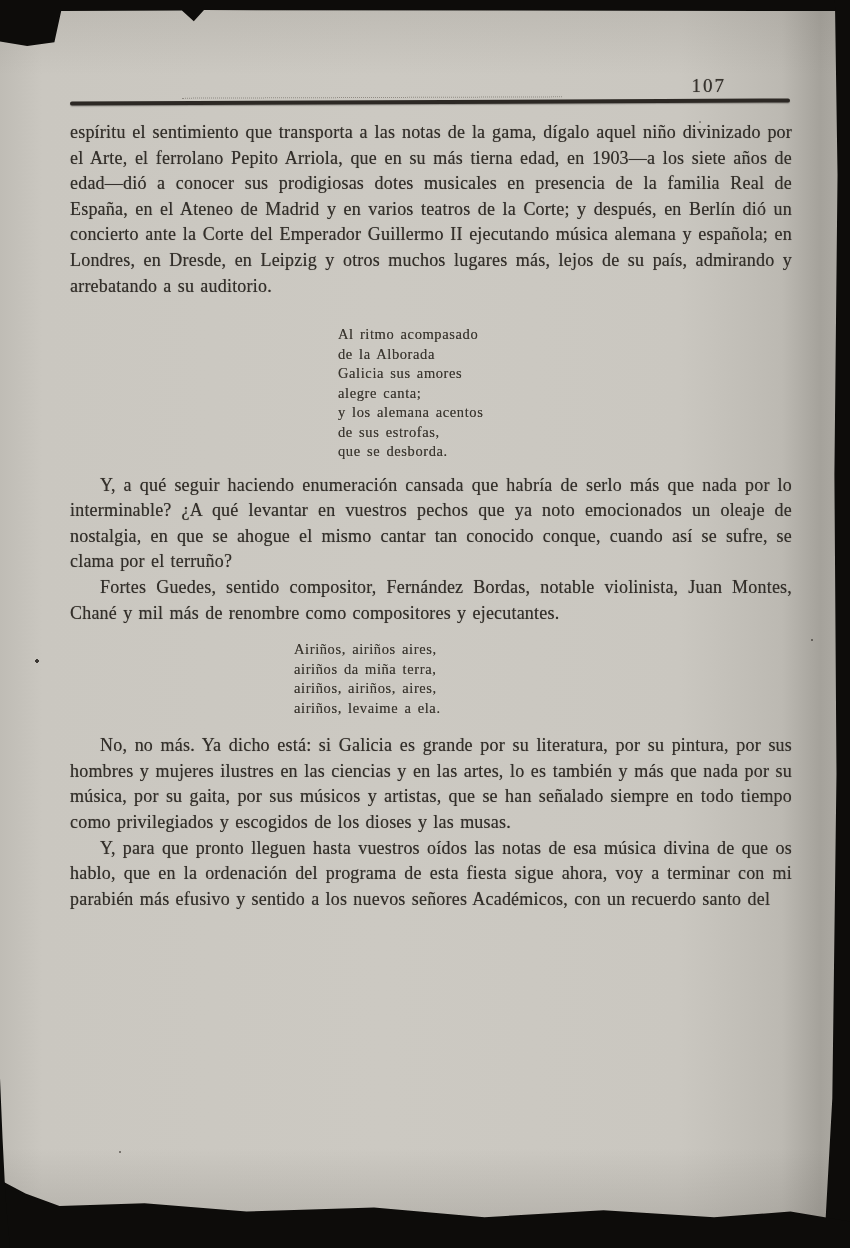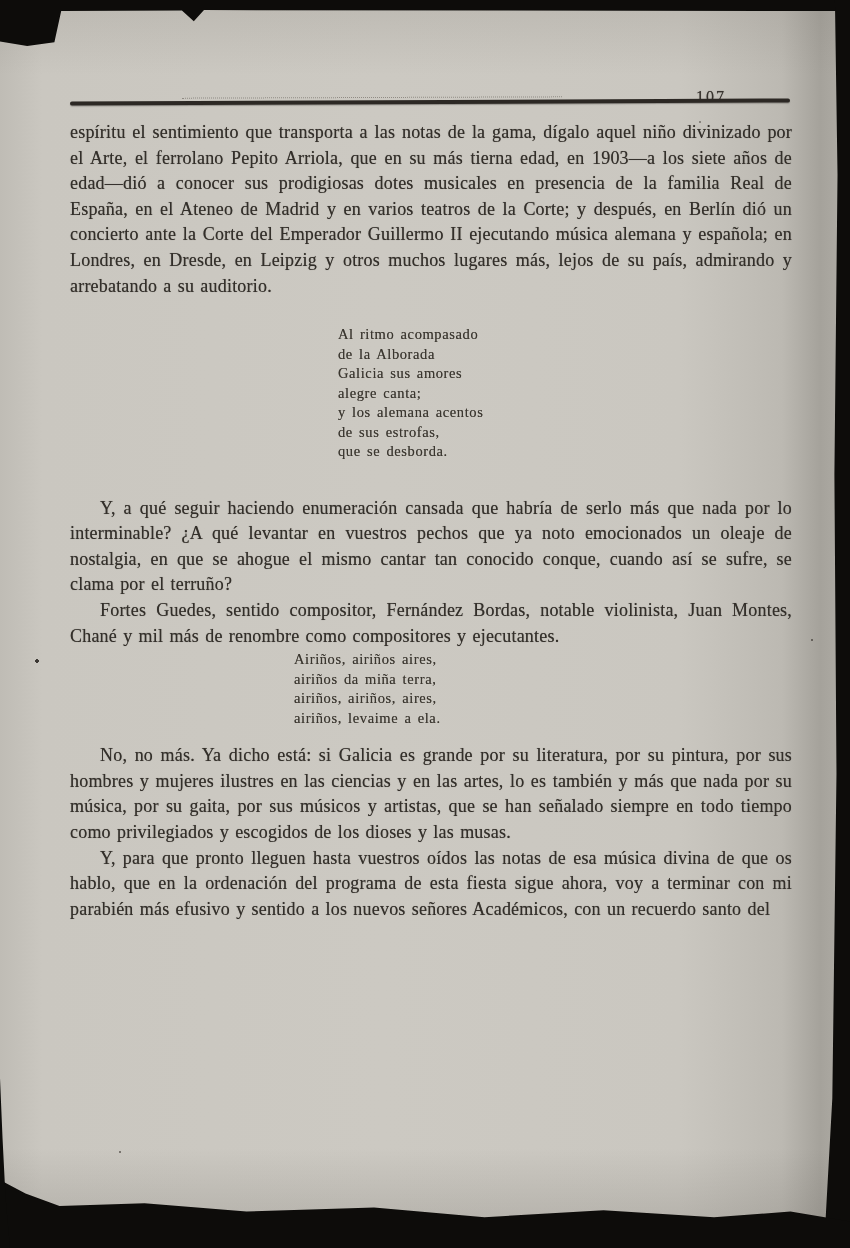--- a/index.html
+++ b/index.html
@@ -26,23 +26,22 @@
   
   .header { position: absolute; top: 74px; left: 66px; right: 62px; height: 26px; }
   .journal-title {
     position: absolute; left: 50%; transform: translateX(-54%);
     font-size: 17.5px; font-weight: bold; letter-spacing: .8px;
     color: #37332e; white-space: nowrap;
     text-shadow: 0 0 .8px rgba(45,41,36,.7);
   }
   .page-number {
     position: absolute; right: 62px; top: 1px;
-    font-size: 16px; letter-spacing: 2px; color: #37332e;
+    font-size: 19px; letter-spacing: 2px; color: #37332e;
     text-shadow: 0 0 .8px rgba(45,41,36,.7);
-    margin-top: 13px;
   }
   .header-dots {
     position: absolute; top: 97px; left: 182px; width: 380px; height: 0;
     border-top: 1px dotted rgba(70,64,58,.45);
     transform: rotate(-.2deg);
   }
   .header-rule {
     position: absolute; top: 100px; left: 70px; right: 60px; height: 4px;
     background: #2c2824; border-radius: 2px;
     transform: rotate(-.25deg);
@@ -58,22 +57,22 @@
     text-shadow: 0 0 .7px rgba(51,47,42,.65);
   }
   .para { margin: 0; text-indent: 30px; }
   .para.no-indent { text-indent: 0; }
   .verse {
     font-size: 14.5px; line-height: 19.5px;
     color: #3a362f; text-align: left;
     word-spacing: 2px; letter-spacing: .6px;
     text-shadow: 0 0 .6px rgba(55,50,44,.6);
   }
-  .verse-1 { margin: 26px 0 34px 268px; }
-  .verse-2 { margin: 1px 0 15px 224px; }
+  .verse-1 { margin: 26px 0 11px 268px; }
+  .verse-2 { margin: 14px 0 15px 224px; }
   .vline { white-space: nowrap; }
   
   .scan-artifact { position: absolute; background: #0d0c0a; z-index: 5; }
   .scan-top {
     top: 0; left: 0; width: 100%; height: 46px;
     clip-path: polygon(0 0, 100% 0, 100% 24%, 24% 22%, 22.8% 46%, 21.4% 23%, 7.2% 24%, 6.4% 92%, 3.2% 100%, 0 90%);
   }
   .scan-right {
     top: 0; right: 0; width: 26px; height: 100%;
     clip-path: polygon(42% 0, 100% 0, 100% 100%, 0 100%, 8% 97%, 32% 88%, 48% 62%, 40% 38%, 52% 14%);

